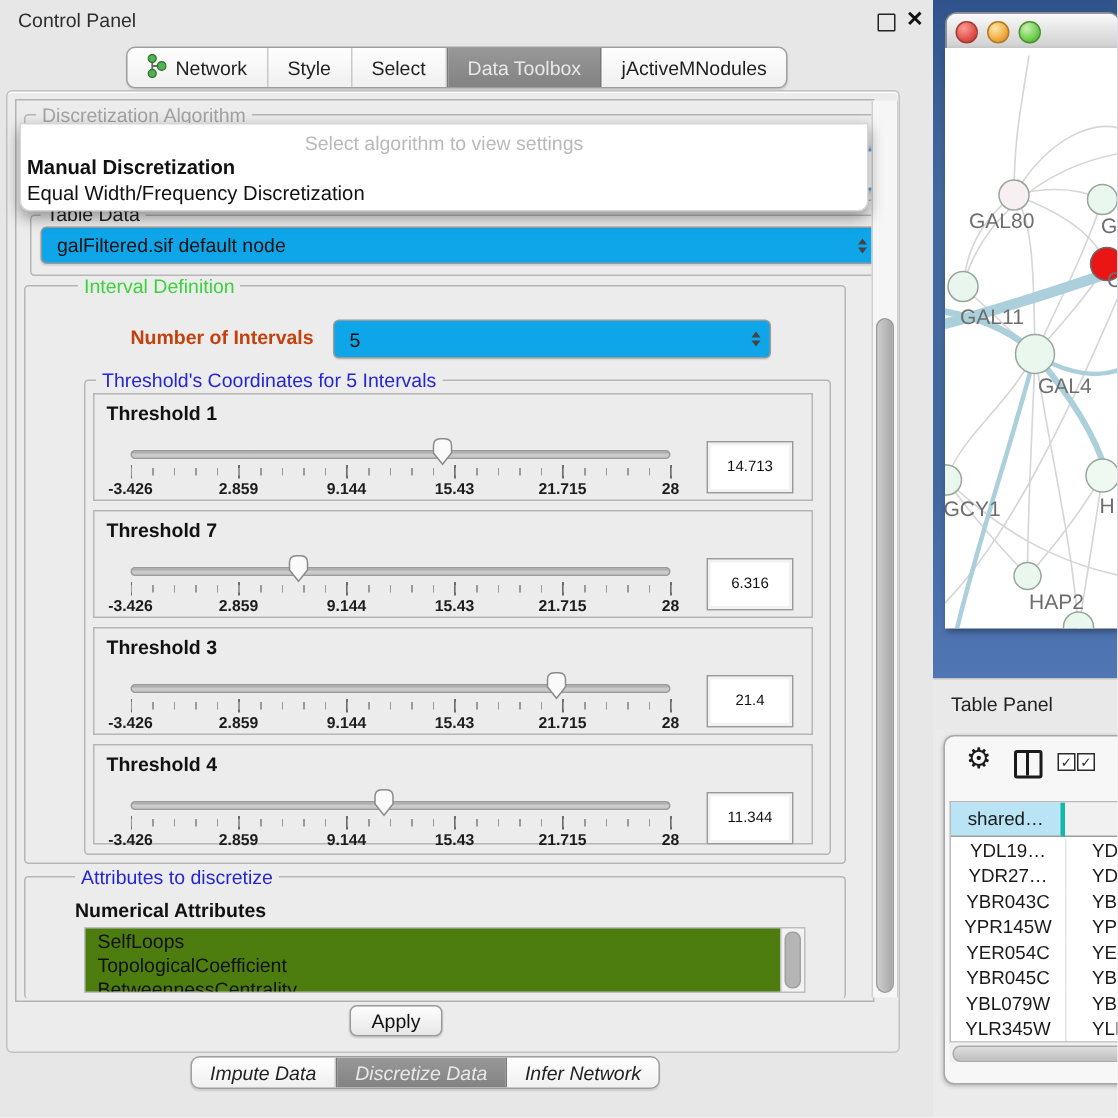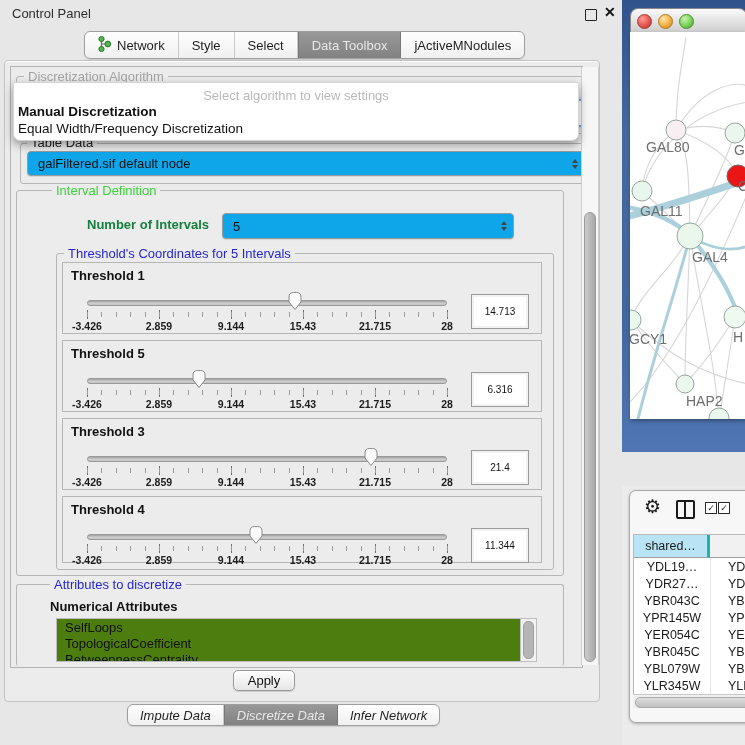--- a/index.html
+++ b/index.html
@@ -167,21 +167,21 @@
 
   <div class="abs popup">
     <div class="hint txt">Select algorithm to view settings</div>
     <div class="item b txt" style="top:21px;">Manual Discretization</div>
     <div class="item txt" style="top:38px;">Equal Width/Frequency Discretization</div>
   </div>
 
   <div class="abs group" style="left:16px;top:190px;width:546px;height:384px;"></div>
   <div class="abs group-label lbl-green txt" style="left:52px;top:184px;">Interval Definition</div>
 
-  <div class="abs txt" style="left:87px;top:217px;font-size:13px;font-weight:bold;color:#15803d;">Number of Intervals</div>
+  <div class="abs txt" style="left:87px;top:217px;font-size:13px;font-weight:bold;color:#c2410c;">Number of Intervals</div>
   <div class="abs combo" style="left:222px;top:213px;width:290px;height:24px;">
     <span class="val">5</span>
     <span class="spinner">
         <span class="tri-up"></span>
         <span class="tri-dn"></span>
       </span>
   </div>
 
   <div class="abs group" style="left:56px;top:253px;width:496px;height:315px;"></div>
   <div class="abs group-label lbl-blue txt" style="left:64px;top:247px;">Threshold's Coordinates for 5 Intervals</div>
@@ -202,21 +202,21 @@
       <div class="thumb-sl" style="left: 57.7%;">
         <svg width="15" height="20" viewBox="0 0 15 20">
             <path d="M1.5 6 Q1.5 1.5 6 1.5 L9 1.5 Q13.5 1.5 13.5 6 L13.5 11 L7.5 18.5 L1.5 11 Z" fill="#fafafa" stroke="#8a8a8a"></path>
           </svg>
       </div>
     </div>
     <div class="valbox">14.713</div>
   </div>
 
   <div class="abs tpanel" style="top:340px;">
-    <div class="ttitle txt">Threshold 5</div>
+    <div class="ttitle txt">Threshold 7</div>
     <div class="sliderzone">
       <div class="track"></div>
       <div class="ticks"></div>
       <div class="ticklbls">
         <span style="left:0%">-3.426</span>
         <span style="left:20%">2.859</span>
         <span style="left:40%">9.144</span>
         <span style="left:60%">15.43</span>
         <span style="left:80%">21.715</span>
         <span style="left:100%">28</span>
@@ -360,20 +360,23 @@
         <text x="108" y="159">C</text>
         <text x="10" y="184">GAL11</text>
         <text x="62" y="230">GAL4</text>
         <text x="-1" y="312">GCY1</text>
         <text x="103" y="310">H</text>
         <text x="56" y="374">HAP2</text>
       </g>
     </svg>
   </div>
 
+  <div class="abs tp-bar">
+    <span class="t txt">Table Panel</span>
+  </div>
   <div class="abs tp-under"></div>
   <div class="abs tp-win">
     <div class="gear">⚙</div>
     <div class="colicon"></div>
     <div class="chk" style="left:75px;">✓</div>
     <div class="chk" style="left:88px;">✓</div>
     <div class="grid">
       <div class="hdr c1">shared…</div>
       <div class="hdr c2">na</div>
       <div class="trow" style="top:24px">

